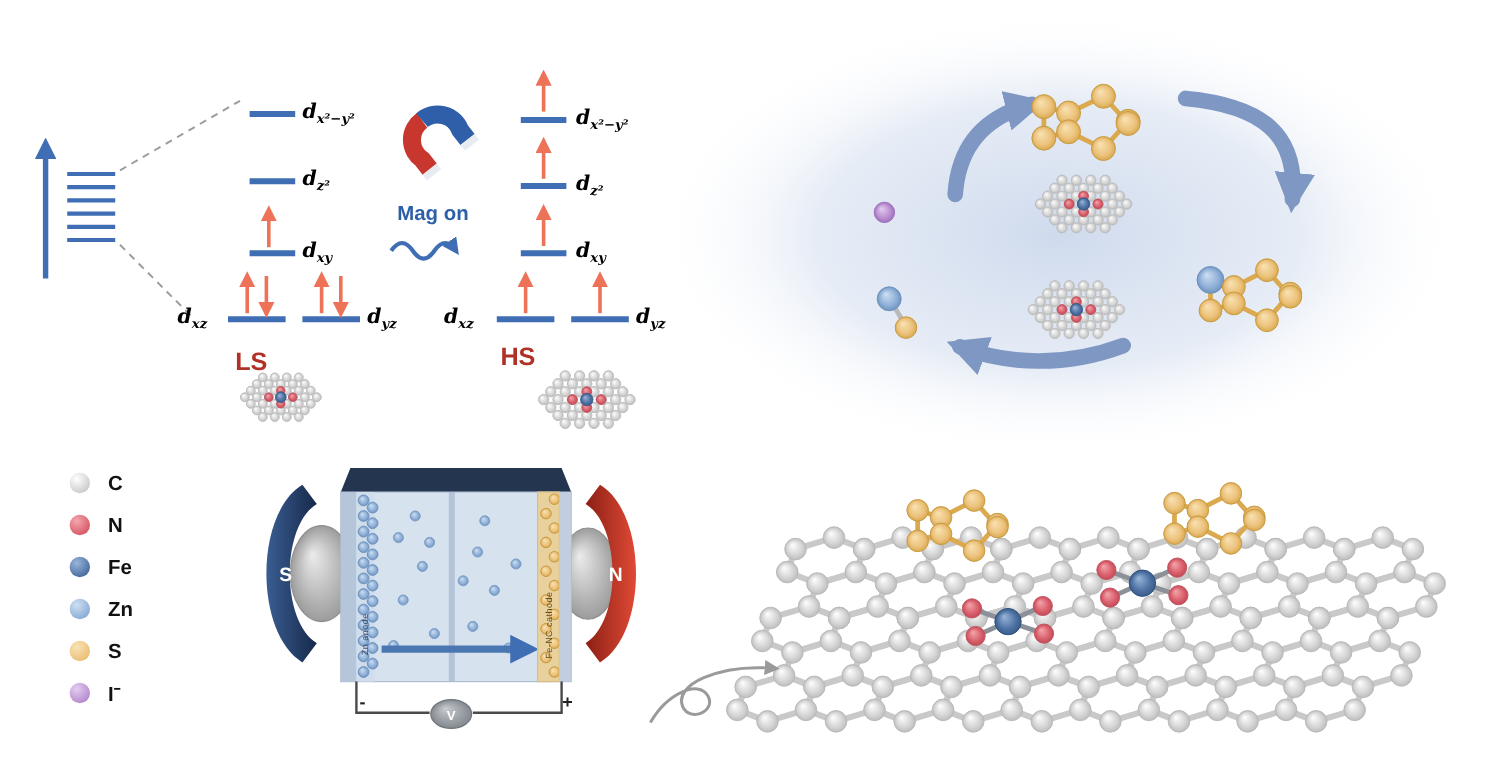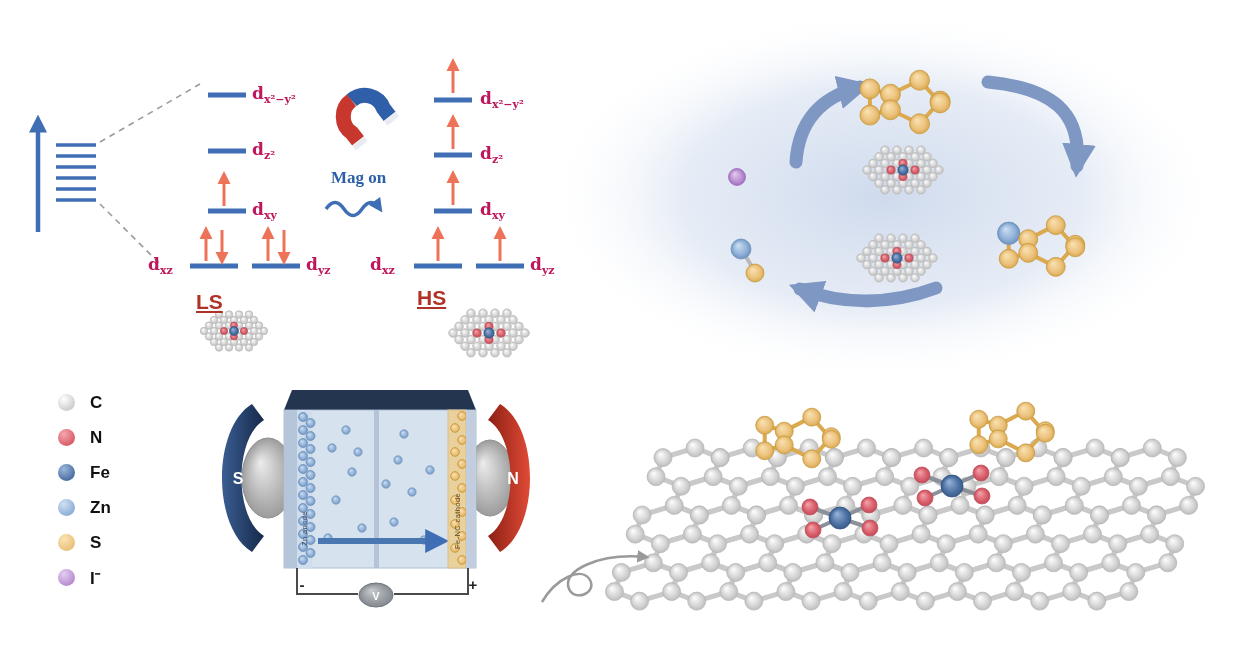--- a/index.html
+++ b/index.html
@@ -17,25 +17,25 @@
   .magTip{stroke:#e8ecf2;stroke-width:15;}
   .wavy{fill:none;stroke:#3f6eb5;stroke-width:3.5;}
   .carrow{fill:none;stroke:#7e97c3;stroke-width:13;stroke-linecap:round;}
   .curly{fill:none;stroke:#9a9a9a;stroke-width:2.5;}
   
   .magText{font:bold 16px "Liberation Sans",sans-serif;fill:#fff;text-anchor:middle;}
   .electrodeText{font:7.5px "Liberation Sans",sans-serif;letter-spacing:.4px;}
   .voltText{font:bold 11px "Liberation Sans",sans-serif;fill:#fff;text-anchor:middle;}
   .signText{font:bold 15px "Liberation Sans",sans-serif;fill:#222;text-anchor:middle;}
   
-  .olab{position:absolute;font-family:"DejaVu Serif",serif;font-weight:bold;
-        font-size:17px;color:#be185d;white-space:nowrap;}
+  .olab{position:absolute;font-family:"DejaVu Serif",serif;font-style:italic;font-weight:bold;
+        font-size:17px;color:#000000;white-space:nowrap;}
   .olab sub{font-size:11px;}
-  .magon{position:absolute;left:331px;top:168px;color:#2d5fa8;font-weight:bold;font-size:17px;font-family:Liberation Serif, serif;}
-  .spin{position:absolute;color:#b03226;font-weight:bold;font-size:21px;text-decoration:underline;}
+  .magon{position:absolute;left:331px;top:168px;color:#2d5fa8;font-weight:bold;font-size:17px;}
+  .spin{position:absolute;color:#b03226;font-weight:bold;font-size:21px;}
   .legend{position:absolute;left:58px;top:385px;}
   .lrow{display:flex;align-items:center;height:35px;}
   .sph{width:17px;height:17px;border-radius:50%;flex:0 0 auto;}
   .sC{background:radial-gradient(circle at 35% 30%,#ffffff,#cfcfcf 70%,#b5b5b5);}
   .sN{background:radial-gradient(circle at 35% 30%,#f4a7ae,#d95f6b 70%,#c14a57);}
   .sFe{background:radial-gradient(circle at 35% 30%,#9ab6da,#4d72a3 70%,#3a5c8a);}
   .sZn{background:radial-gradient(circle at 35% 30%,#cfe0f2,#8fb0d8 70%,#6f93bd);}
   .sS{background:radial-gradient(circle at 35% 30%,#f9e3b4,#ecc27c 70%,#d9a94e);}
   .sI{background:radial-gradient(circle at 35% 30%,#e2cdf0,#b98fd0 70%,#9e6fbd);}
   .ltext{margin-left:15px;font-weight:bold;font-size:17px;color:#111;}

